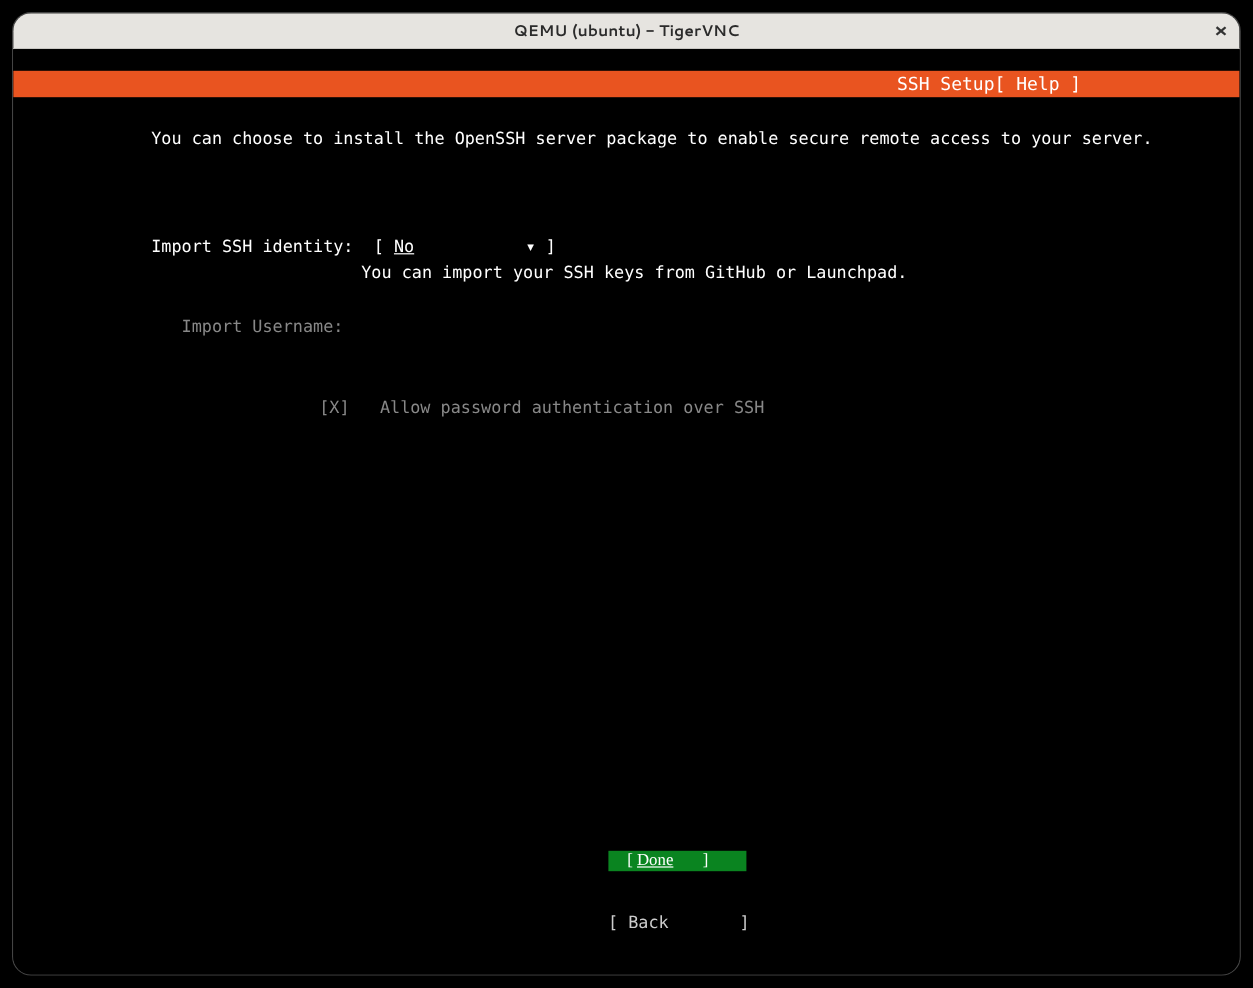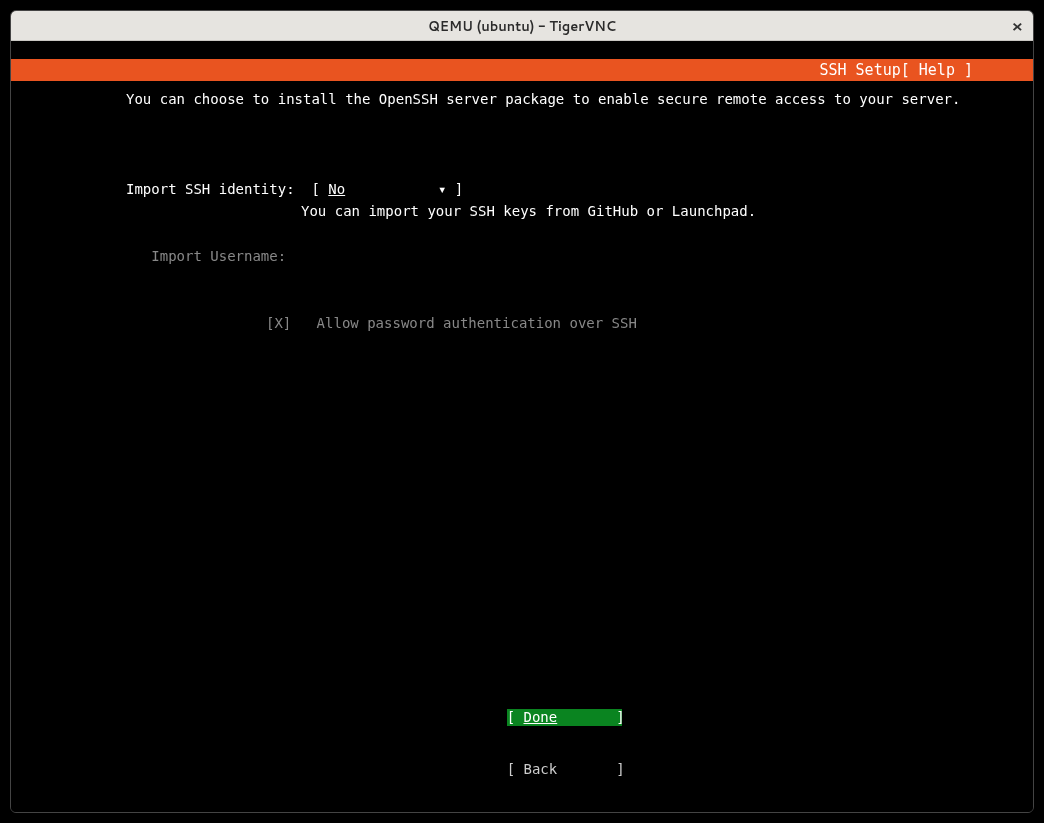--- a/index.html
+++ b/index.html
@@ -17,21 +17,21 @@
       position: relative;
     }
     .window-frame {
       position: absolute;
       top: 10px;
       left: 10px;
       right: 10px;
       bottom: 10px;
       background: #000;
       border: 1px solid #444;
-      border-radius: 6px;
+      border-radius: 16px;
       overflow: hidden;
       display: flex;
       flex-direction: column;
     }
     .titlebar {
       background: #e6e4e0;
       height: 30px;
       display: flex;
       align-items: center;
       justify-content: center;
@@ -69,30 +69,31 @@
       color: #fff;
       height: 22px;
       display: flex;
       align-items: center;
       justify-content: flex-end;
       padding: 0 20px 0 108px;
       font-family: "DejaVu Sans Mono", "Liberation Mono", Consolas, monospace;
       font-size: 15px;
     }
     .help-text {
-      margin-right: 40px;
+      margin-right: 112px;
     }
     .content {
       flex: 1;
       color: #fff;
       font-family: "DejaVu Sans Mono", "Liberation Mono", Consolas, monospace;
       font-size: 14px;
       line-height: 1.6;
       padding: 7px 0 0 0;
       position: relative;
+      margin-top: 17px;
     }
     .line {
       white-space: pre;
       padding-left: 115px;
     }
     .dim {
       color: #888;
     }
     .dropdown-underline {
       text-decoration: underline;
@@ -111,21 +112,22 @@
       font-family: "DejaVu Sans Mono", "Liberation Mono", Consolas, monospace;
       font-size: 14px;
       line-height: 1.25;
     }
     .btn-done {
       background: #0a8420;
       color: #fff;
       display: inline-block;
       width: 115px;
       text-align: left;
-      padding-left: 0;
+      padding-left: 16px;
+      font-family: Liberation Serif, serif;
     }
     .btn-back {
       color: #ccc;
       display: inline-block;
       width: 115px;
       text-align: right;
     }
     .done-underline {
       text-decoration: underline;
     }

